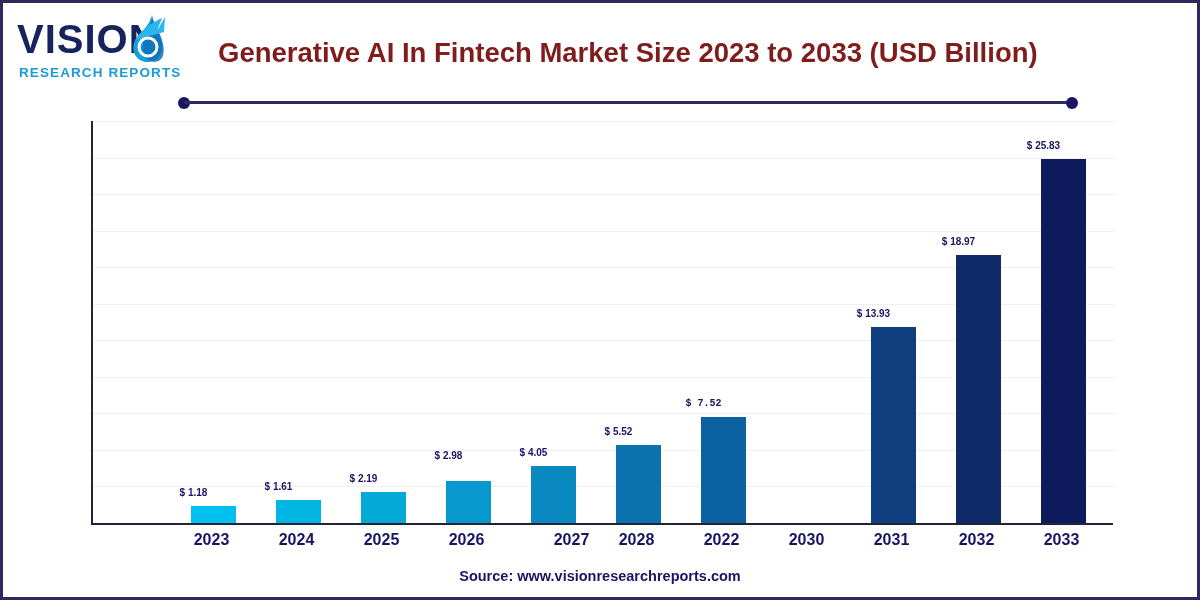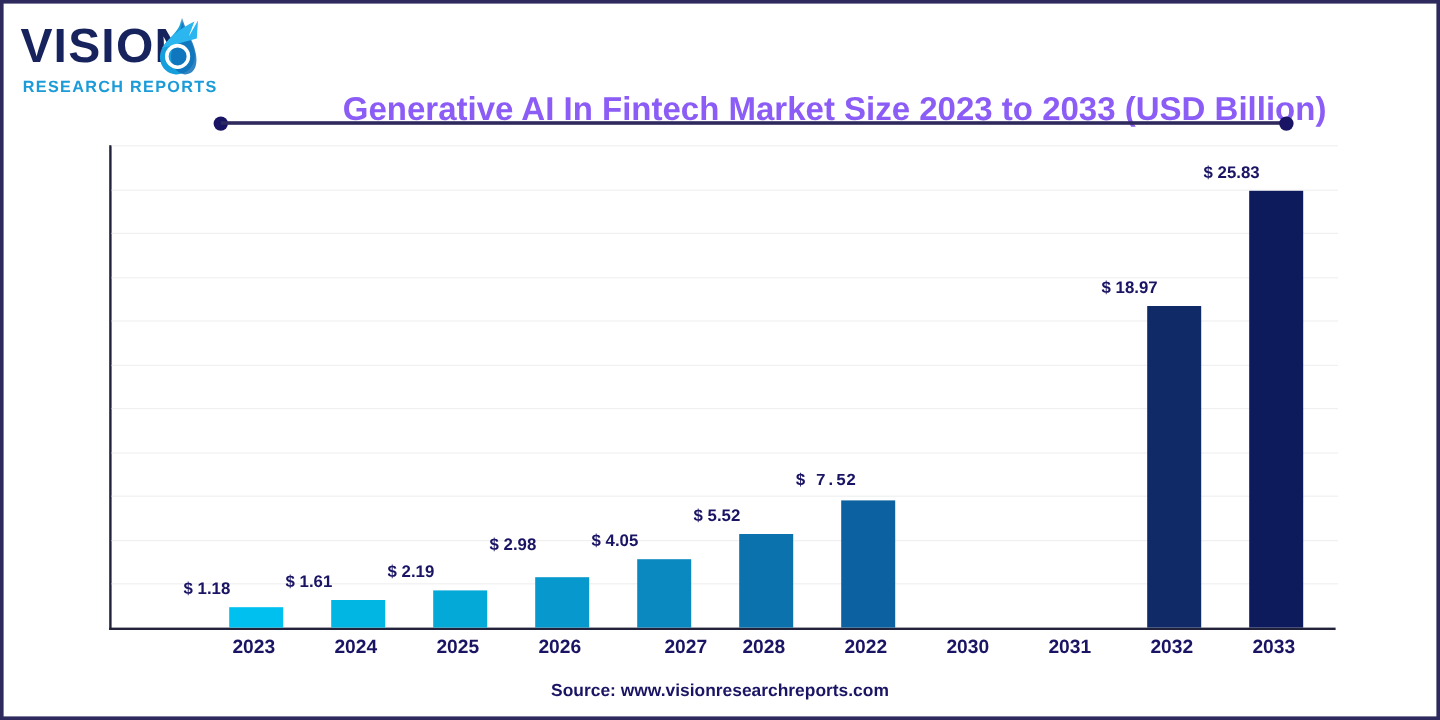--- a/index.html
+++ b/index.html
@@ -29,22 +29,22 @@
   }
   #logo-drop { position:absolute; left:104px; top:-2px; width:46px; height:52px; }
   #logo-sub {
     position:absolute; left:2px; top:50px; width:184px;
     font-size:13.5px; font-weight:bold; letter-spacing:1.1px;
     color:#1b9bd8; 
   }
 
   #chart-title {
     position:absolute; left:215px; top:30px; width:955px; height:40px;
-    font-size:27.5px; font-weight:bold; color:#8b5cf6;
-    text-align:center; line-height:40px; white-space:nowrap;margin-top:38px;
+    font-size:27.5px; font-weight:bold; color:#7f1d1d;
+    line-height:40px; white-space:nowrap;
   }
 
   #divider { position:absolute; left:175px; top:94px; width:900px; height:12px; }
   #divider-line {
     position:absolute; left:6px; top:4px; width:888px; height:3px;
     background:#2e2a5e;
   }
   .divider-dot {
     position:absolute; top:0px; width:12px; height:12px;
     border-radius:50%; background:#1a1464;
@@ -67,21 +67,21 @@
     position:absolute; left:0; bottom:0; width:1022px; height:402px;
   }
   .bar-slot {
     position:absolute; bottom:0; width:85px; height:402px;
   }
   .bar {
     position:absolute; bottom:0; left:20px; width:45px;
   }
   .bar-label {
     position:absolute; left:-18px; width:81px;
-    text-align:left; font-size:14px; font-weight:bold;
+    text-align:center; font-size:10px; font-weight:bold;
     color:#1a1464; white-space:nowrap;
   }
 
   
   #xaxis { position:absolute; left:88px; top:528px; width:1022px; height:26px; }
   .xtick {
     position:absolute; top:0; width:85px; text-align:center;
     font-size:16px; font-weight:bold; color:#1a1464;
   }
 
@@ -156,20 +156,24 @@
           <div class="bar-label" style="bottom: 65px;">$ 4.05</div>
         </div>
         <div class="bar-slot" style="left: 503px;">
           <div class="bar" style="height: 78px; background: rgb(12, 114, 173);"></div>
           <div class="bar-label" style="bottom: 86px;">$ 5.52</div>
         </div>
         <div class="bar-slot" style="left: 588px;">
           <div class="bar" style="height: 106px; background: rgb(12, 98, 160);"></div>
           <div class="bar-label" style="bottom: 114px; font-family: Liberation Mono, monospace;">$ 7.52</div>
         </div>
+        <div class="bar-slot" style="left: 758px;">
+          <div class="bar" style="height: 196px; background: rgb(15, 63, 127);"></div>
+          <div class="bar-label" style="bottom: 204px;">$ 13.93</div>
+        </div>
         <div class="bar-slot" style="left: 843px;">
           <div class="bar" style="height: 268px; background: rgb(16, 42, 104);"></div>
           <div class="bar-label" style="bottom: 276px;">$ 18.97</div>
         </div>
         <div class="bar-slot" style="left: 928px;">
           <div class="bar" style="height: 364px; background: rgb(13, 26, 92);"></div>
           <div class="bar-label" style="bottom: 372px;">$ 25.83</div>
         </div>
       </div>
   </div>

